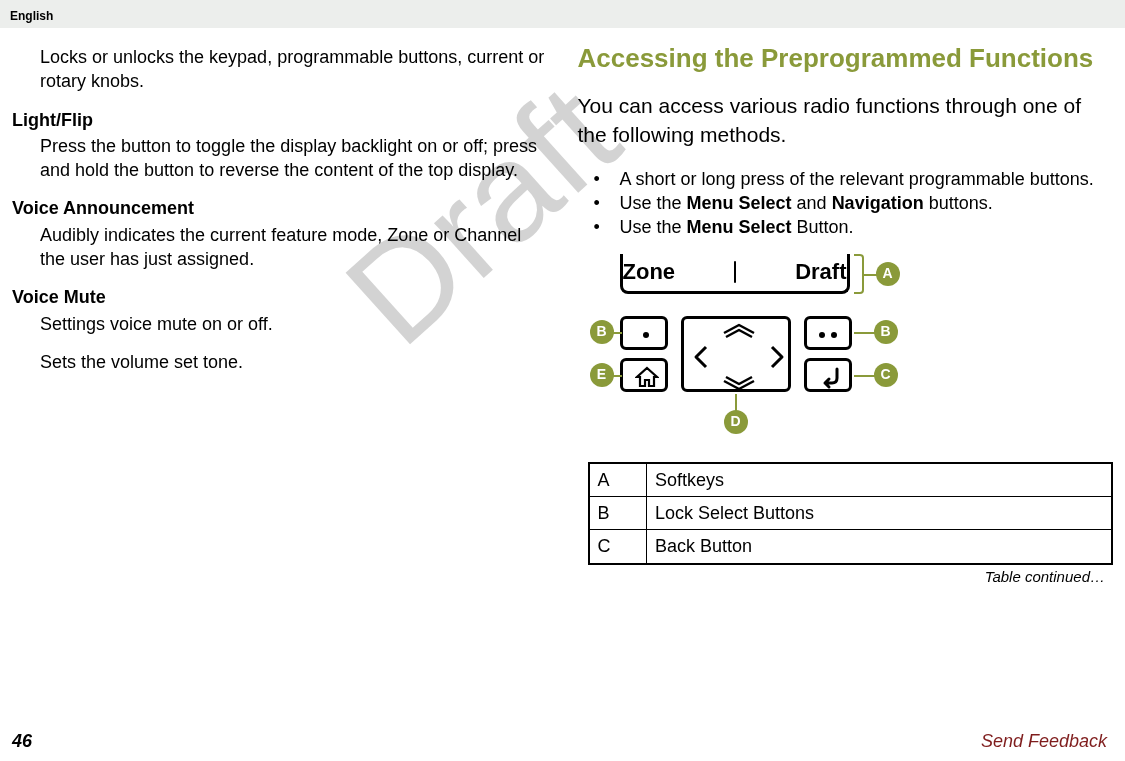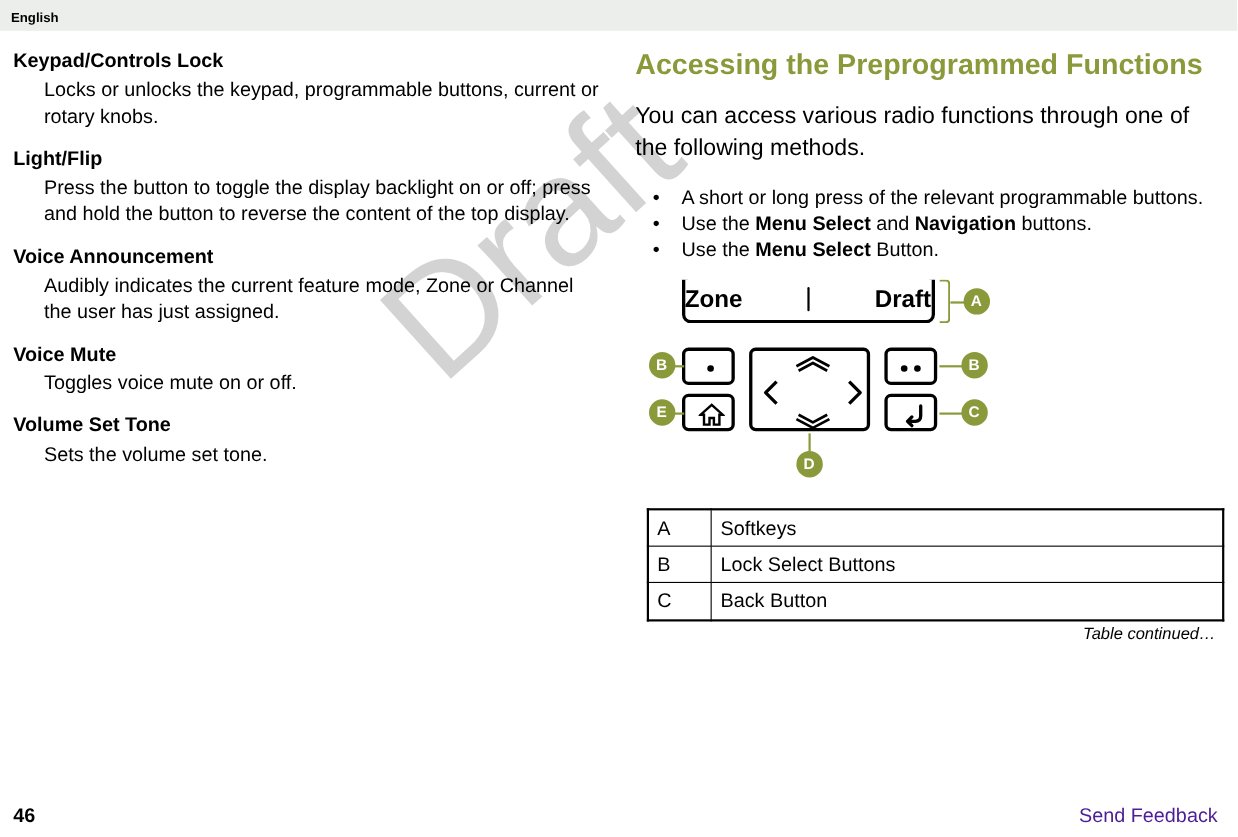--- a/index.html
+++ b/index.html
@@ -162,46 +162,45 @@
   }
 
   .footer {
     position: absolute;
     bottom: 8px;
     left: 12px;
     right: 18px;
     display: flex;
     justify-content: space-between;
     font-size: 18px;
+    font-style: italic;
   }
   .footer .pn { font-weight: bold; }
-  .footer .link { color: #4c1d95; }
+  .footer .link { color: #7f1d1d; }
 </style>
 </head>
 <body>
 
 <div class="header-bar">
   <span>English</span>
 </div>
 
 <div class="watermark">Draft</div>
 
 <div class="content">
 
   <div class="col">
     <dl>
-      <dt>Keypad/Controls Lock</dt>
       <dd>Locks or unlocks the keypad, programmable buttons, current or rotary knobs.</dd>
       <dt>Light/Flip</dt>
       <dd>Press the button to toggle the display backlight on or off; press and hold the button to reverse the content of the top display.</dd>
       <dt>Voice Announcement</dt>
       <dd>Audibly indicates the current feature mode, Zone or Channel the user has just assigned.</dd>
       <dt>Voice Mute</dt>
-      <dd>Toggles voice mute on or off.</dd>
-      <dt>Volume Set Tone</dt>
+      <dd>Settings voice mute on or off.</dd>
       <dd>Sets the volume set tone.</dd>
     </dl>
   </div>
 
   <div class="col">
     <h2>Accessing the Preprogrammed Functions</h2>
     <p class="intro">You can access various radio functions through one of the following methods.</p>
     <ul class="bullets">
       <li><span>A short or long press of the relevant programmable buttons.</span></li>
       <li>

